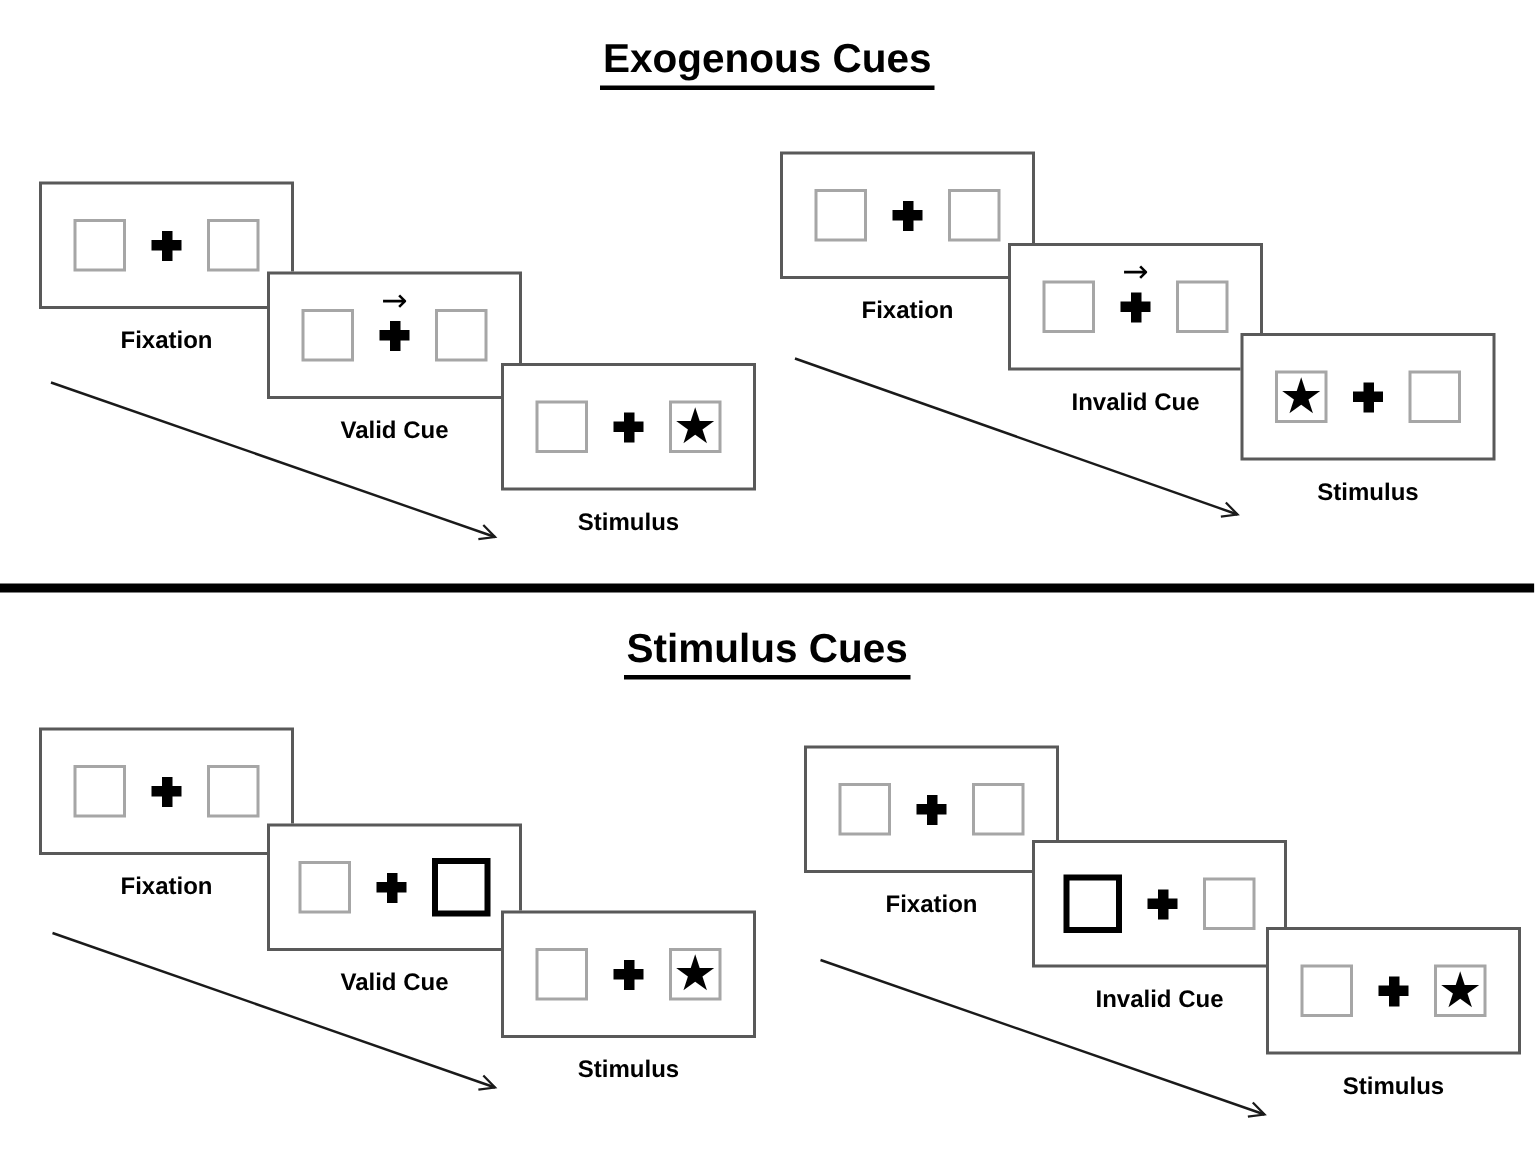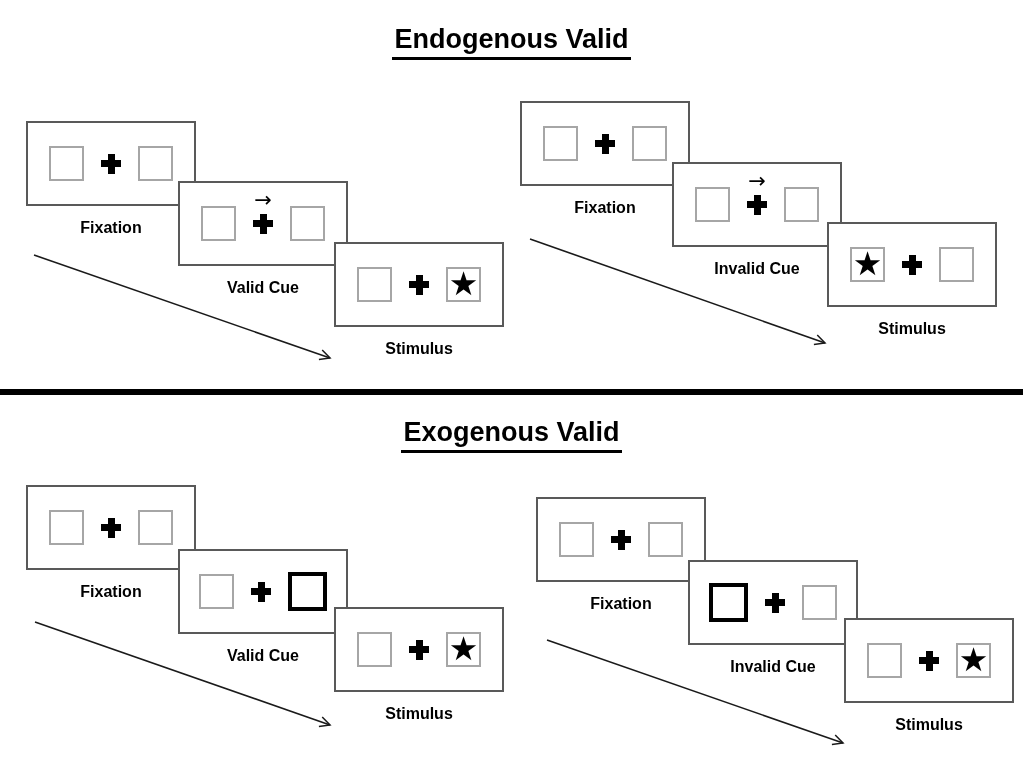--- a/index.html
+++ b/index.html
@@ -134,21 +134,21 @@
         <path d="M1,1 L11,6 L1,11" fill="none" stroke="#1a1a1a" stroke-width="1.5"></path>
       </marker>
     </defs>
     <line x1="34" y1="255" x2="330" y2="358" stroke="#1a1a1a" stroke-width="1.6" marker-end="url(#ah)"></line>
     <line x1="530" y1="239" x2="825" y2="343" stroke="#1a1a1a" stroke-width="1.6" marker-end="url(#ah)"></line>
     <line x1="35" y1="622" x2="330" y2="725" stroke="#1a1a1a" stroke-width="1.6" marker-end="url(#ah)"></line>
     <line x1="547" y1="640" x2="843" y2="743" stroke="#1a1a1a" stroke-width="1.6" marker-end="url(#ah)"></line>
   </svg>
 
   <div class="section-title" style="top:24px">
-    <span class="underlined">Endogenous Valid</span>
+    <span class="underlined">Exogenous Cues</span>
   </div>
 
   <div>
     <div class="panel" style="left:26px;top:121px;z-index:2">
       <span class="box"></span>
       <span class="mid">
           <span class="plus"></span>
         </span>
       <span class="box"></span>
     </div>
@@ -204,21 +204,21 @@
           <span class="plus"></span>
         </span>
       <span class="box"></span>
     </div>
     <div class="step-label" style="left:827px;top:320px">Stimulus</div>
   </div>
 
   <div class="divider"></div>
 
   <div class="section-title" style="top:417px">
-    <span class="underlined">Exogenous Valid</span>
+    <span class="underlined">Stimulus Cues</span>
   </div>
 
   <div>
     <div class="panel" style="left:26px;top:485px;z-index:2">
       <span class="box"></span>
       <span class="mid">
           <span class="plus"></span>
         </span>
       <span class="box"></span>
     </div>

